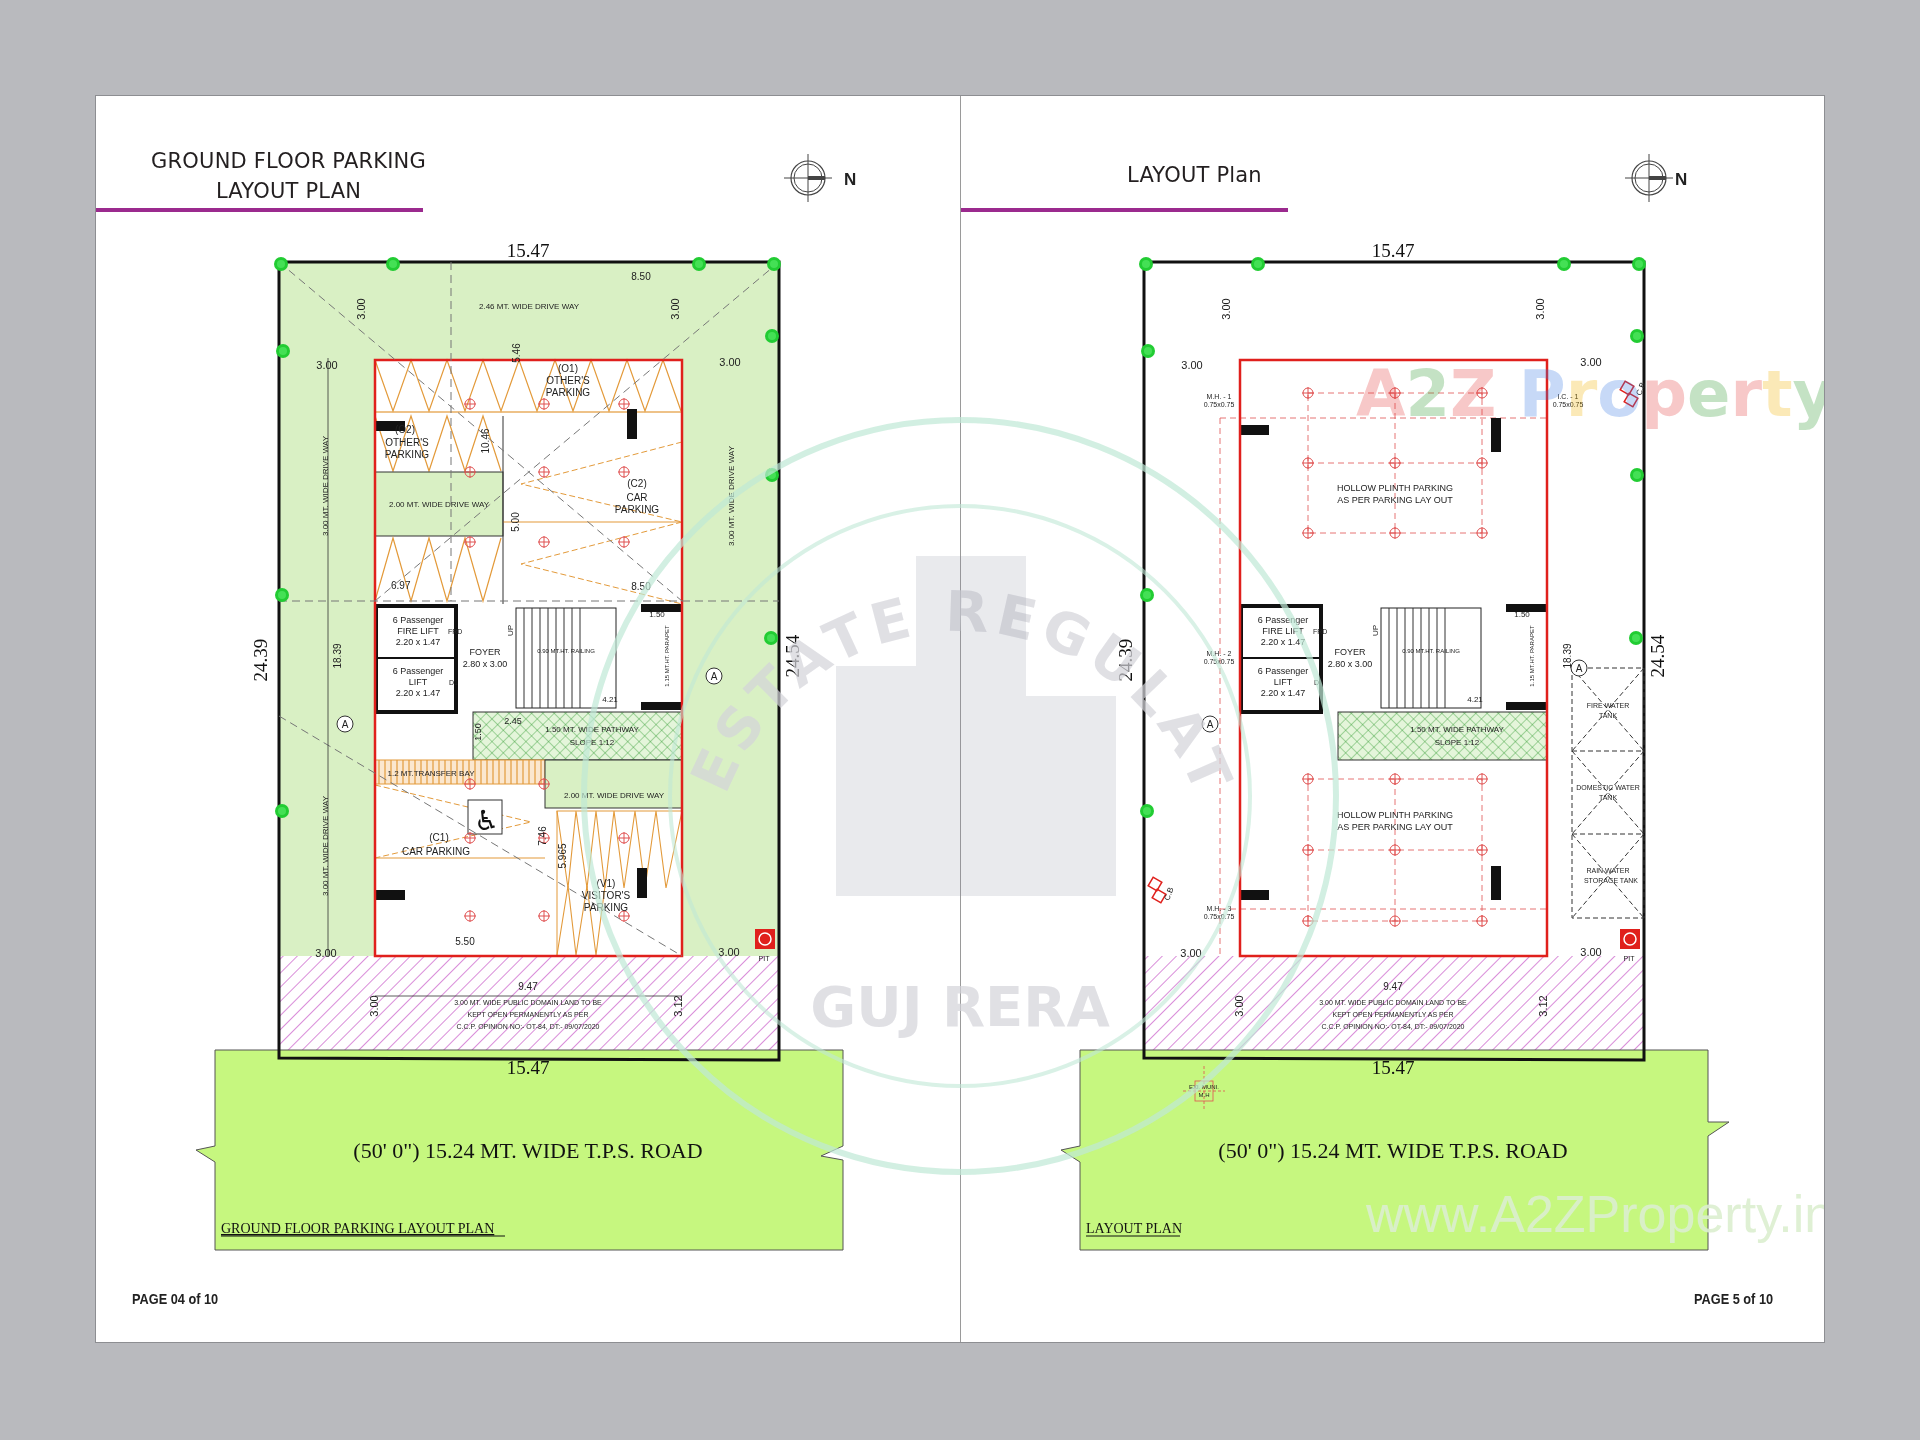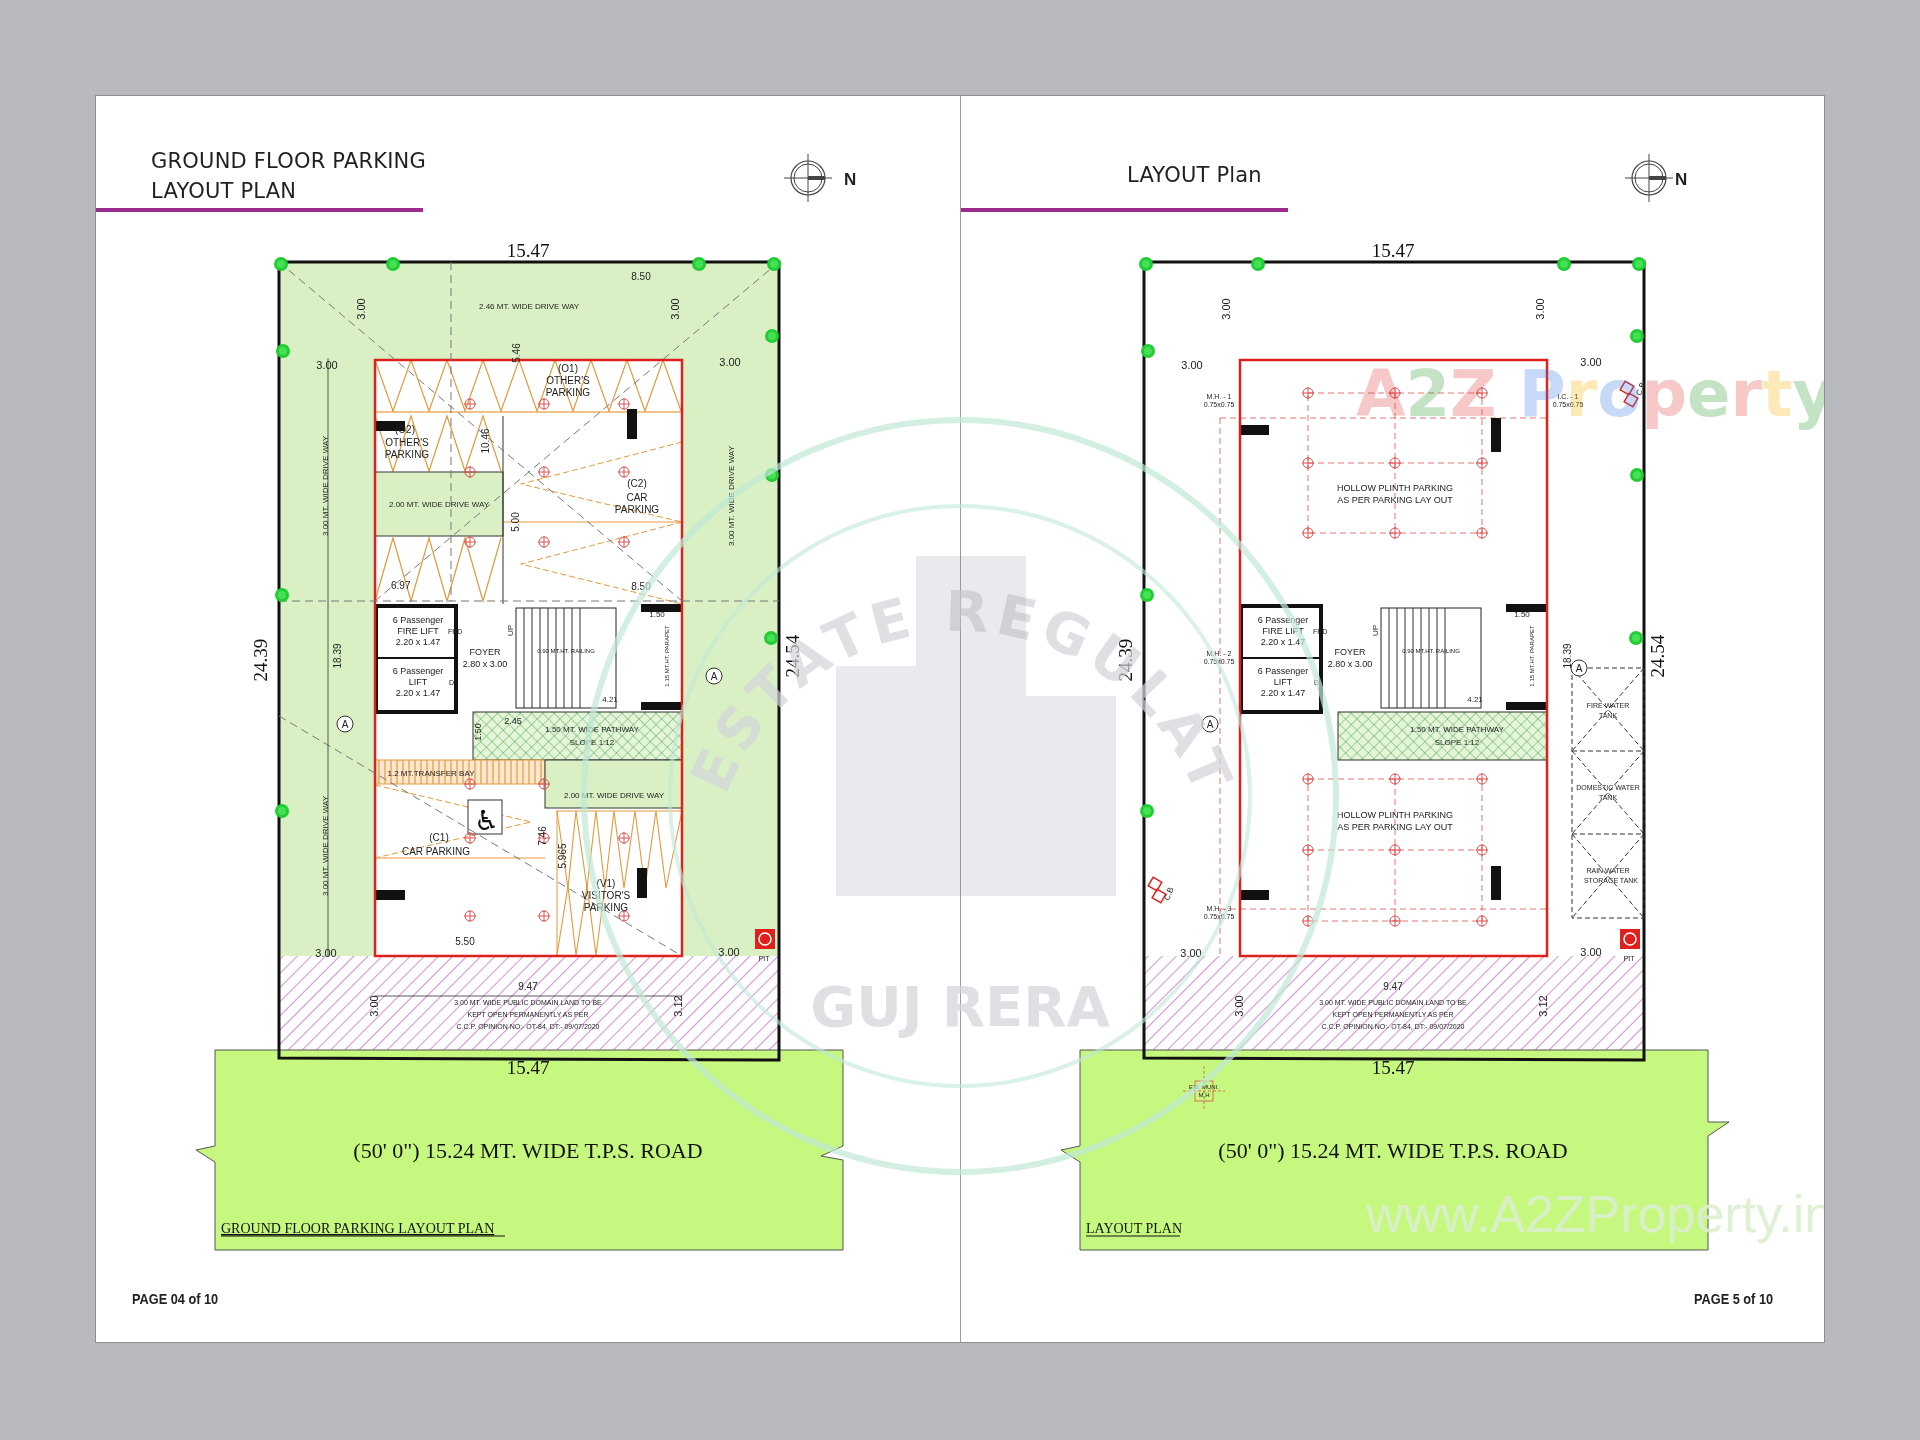--- a/index.html
+++ b/index.html
@@ -2,21 +2,21 @@
 <html><head>
 <meta charset="utf-8">
 <style>
   html,body{margin:0;padding:0;}
   body{width:1920px;height:1440px;background:#b9babe;position:relative;overflow:hidden;font-family:"Liberation Sans",sans-serif;}
   .spread{position:absolute;left:96px;top:96px;width:1728px;height:1246px;background:#fff;box-shadow:0 0 0 1px #8d8e92;}
   .page{position:absolute;top:0;height:1246px;width:864px;}
   .page.left{left:0;}
   .page.right{left:864px;border-left:1px solid #9a9a9a;}
   .title{position:absolute;color:#231f20;font-family:"DejaVu Sans",sans-serif;font-size:21px;letter-spacing:0.2px;line-height:30px;}
-  .title.left{right:534px;top:50px;text-align:left;}
+  .title.left{right:534px;top:50px;text-align:center;}
   .title.right{left:166px;top:64px;}
   .title-rule{position:absolute;left:0;height:4px;background:#9b2a8e;top:112px;}
   .left .title-rule{width:327px;}
   .right .title-rule{width:327px;}
   .pagenum{position:absolute;top:1194px;font-family:"Liberation Sans",sans-serif;font-weight:bold;font-size:15px;color:#222;transform:scaleX(0.85);}
   .left .pagenum{left:36px;transform-origin:left;}
   .right .pagenum{right:52px;transform-origin:right;}
   svg{position:absolute;left:0;top:0;}
   .svgtext{font-family:"Liberation Sans",sans-serif;fill:#222;}
   .serif{font-family:"Liberation Serif",serif;fill:#111;}

